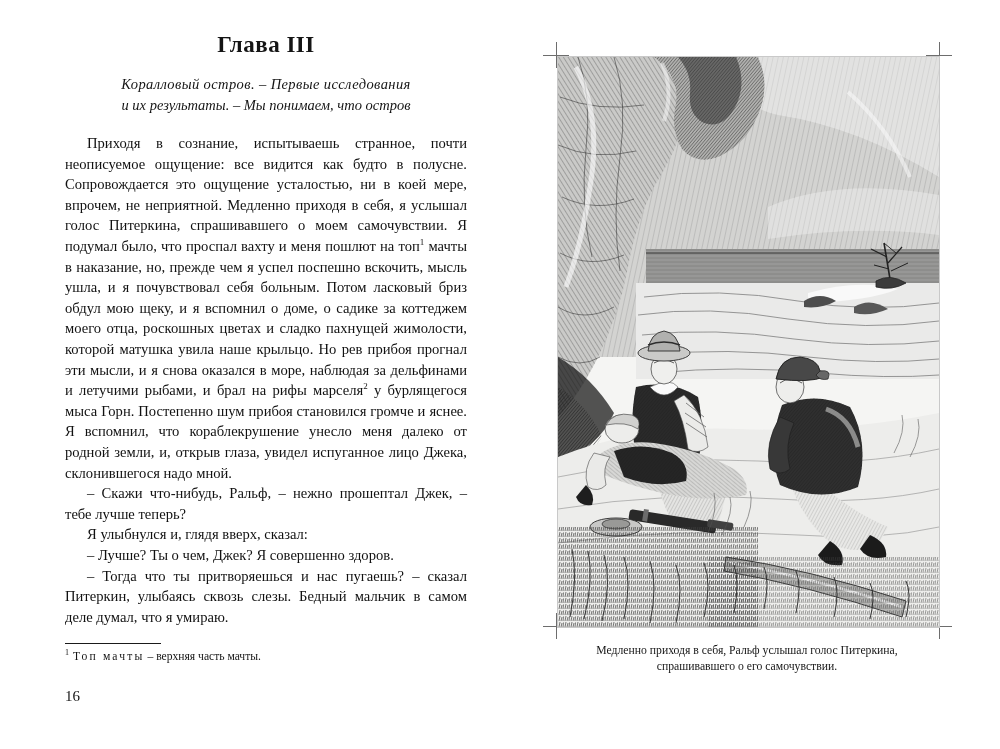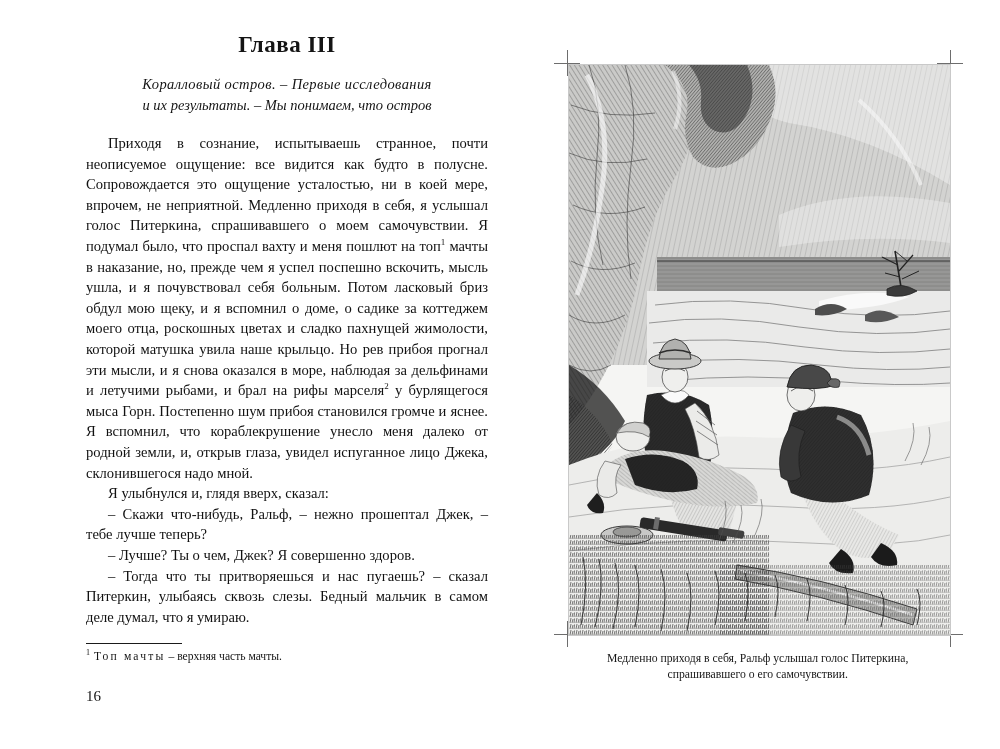--- a/index.html
+++ b/index.html
@@ -11,21 +11,20 @@
     position:relative;
   }
   .spread{position:absolute;inset:0;display:flex;}
 
   
   .page-left{
     position:relative;
     width:500px;height:631px;
     box-sizing:border-box;
     padding:8px;
-    margin-left:21px;
   }
   .text-col{
     position:absolute;
     left:65px;top:32px;width:402px;
   }
   .chapter-title{
     text-align:center;
     font-size:23px;
     font-weight:bold;
     letter-spacing:0.5px;
@@ -78,21 +77,21 @@
     position:absolute;
     left:65px;top:688px;
     font-size:15px;
     color:#151515;
   }
 
   
   .page-right{position:relative;width:500px;height:749px;}
   .plate-wrap{
     position:absolute;
-    left:57px;top:29px;      
+    left:57px;top:21px;      
     width:396px;height:660px;
   }
   .crop-mark{position:absolute;pointer-events:none;}
   .crop-mark i{position:absolute;background:#6d6d6d;display:block;}
   .cm-h{width:26px;height:1px;}
   .cm-v{width:1px;height:26px;}
 
   .plate{
     position:absolute;
     left:0;top:35px;
@@ -125,22 +124,22 @@
 
       <div class="subtitle">
         <span class="l1">Коралловый остров. – Первые исследования</span>
         <span class="l2">и их результаты. – Мы понимаем, что остров</span>
       </div>
 
       <p class="body">
         <span>Приходя в сознание, испытываешь странное, почти неописуемое ощущение: все видится как будто в полусне. Сопровождается это ощущение усталостью, ни в коей мере, впрочем, не неприятной. Медленно приходя в себя, я услышал голос Питеркина, спрашивавшего о моем самочувствии. Я подумал было, что проспал вахту и меня пошлют на топ</span><sup>1</sup><span> мачты в наказание, но, прежде чем я успел поспешно вскочить, мысль ушла, и я почувствовал себя больным. Потом ласковый бриз обдул мою щеку, и я вспомнил о доме, о садике за коттеджем моего отца, роскошных цветах и сладко пахнущей жимолости, которой матушка увила наше крыльцо. Но рев прибоя прогнал эти мысли, и я снова оказался в море, наблюдая за дельфинами и летучими рыбами, и брал на рифы марселя</span><sup>2</sup><span> у бурлящегося мыса Горн. Постепенно шум прибоя становился громче и яснее. Я вспомнил, что кораблекрушение унесло меня далеко от родной земли, и, открыв глаза, увидел испуганное лицо Джека, склонившегося надо мной.</span>
       </p>
 
+      <p class="body cont">– Скажи что-нибудь, Ральф, – нежно прошептал Джек, – тебе лучше теперь?</p>
       <p class="body cont">Я улыбнулся и, глядя вверх, сказал:</p>
-      <p class="body cont">– Скажи что-нибудь, Ральф, – нежно прошептал Джек, – тебе лучше теперь?</p>
       <p class="body cont">– Лучше? Ты о чем, Джек? Я совершенно здоров.</p>
       <p class="body cont">– Тогда что ты притворяешься и нас пугаешь? – сказал Питеркин, улыбаясь сквозь слезы. Бедный мальчик в самом деле думал, что я умираю.</p>
 
       <div class="footnote-rule"></div>
 
       <div class="footnotes">
         <p class="fn">
           <sup>1</sup><span class="term">Топ мачты</span><span> – верхняя часть мачты.</span>
         </p>
       </div>

